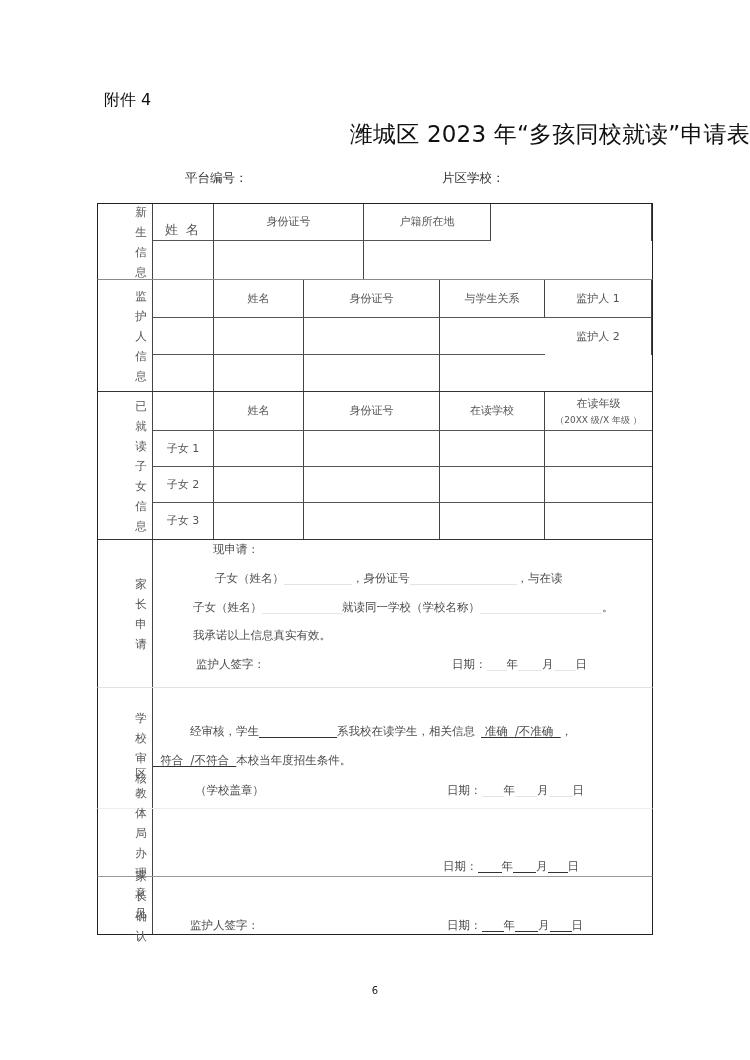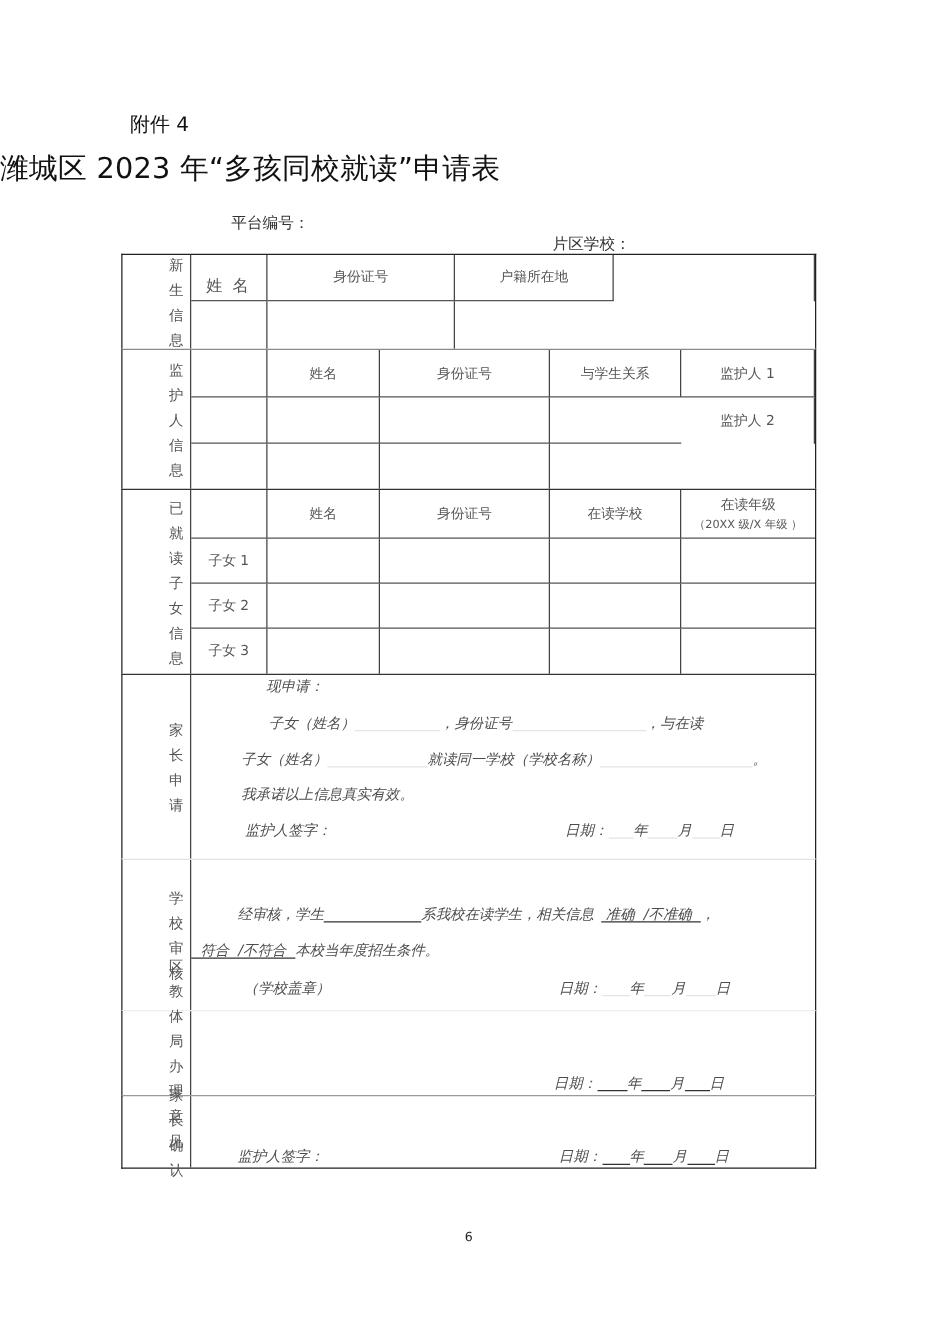--- a/index.html
+++ b/index.html
@@ -2,21 +2,21 @@
 <html><head>
 <meta charset="utf-8">
 <style>
   html, body { margin:0; padding:0; }
   body {
     width:750px; height:1060px; background:#ffffff; position:relative; overflow:hidden;
     font-family: "DejaVu Sans", "Liberation Sans", sans-serif; color:#4a4a4a;
   }
   .abs { position:absolute; white-space:nowrap; }
   .attach { left:104px; top:90px; font-size:16px; color:#111; }
-  .title { left:0; width:750px; top:119px; text-align:left; font-size:23px; color:#111; letter-spacing:0.2px; }
+  .title { left:0; width:750px; top:119px; text-align:right; font-size:23px; color:#111; letter-spacing:0.2px; }
   .meta { top:170px; font-size:12.5px; color:#333; }
   .meta .val { display:inline-block; min-width:120px; }
   .pagenum { left:0; width:750px; top:985px; text-align:center; font-size:10px; color:#222; }
 
   .sec {
     position:absolute; left:97px; width:556px; box-sizing:border-box;
     border-left:1px solid #222; border-right:1px solid #222; border-top:1px solid #222;
     display:grid;
   }
   .c {
@@ -32,35 +32,35 @@
   .inp { background:transparent; }
 
   .s1 { top:203px; height:76px; grid-template-columns:55px 61px 150px 127px 161px; grid-template-rows:37px 38px; }
   .s2 { top:279px; height:112px; border-top-color:#8a8a8a; grid-template-columns:55px 61px 90px 136px 105px 107px; grid-template-rows:38px 37px 36px; }
   .s3 { top:391px; height:148px; border-top-color:#333; grid-template-columns:55px 61px 90px 136px 105px 107px; grid-template-rows:39px 36px 36px 36px; }
   .s4 { top:539px; height:148px; border-top-color:#333; grid-template-columns:55px 499px; grid-template-rows:147px; }
   .s5 { top:687px; height:121px; border-top-color:#e2e2e2; grid-template-columns:55px 499px; grid-template-rows:120px; }
   .s6 { top:808px; height:68px; border-top-color:#eeeeee; grid-template-columns:55px 499px; grid-template-rows:67px; }
   .s7 { top:876px; height:59px; border-top-color:#9a9a9a; border-bottom:1px solid #222; grid-template-columns:55px 499px; grid-template-rows:57px; }
 
-  .body { position:relative; display:block;font-style:italic; }
+  .body { position:relative; display:block; }
   .ln { position:absolute; white-space:nowrap; font-size:11.5px; color:#4d4d4d; line-height:14px; }
   .blank { display:inline-block; vertical-align:bottom; height:12px; border-bottom:1px solid #e4e4e4; }
   .blank.dark { border-bottom:1px solid #333; }
   .ul { text-decoration:underline; text-decoration-color:#333; text-underline-offset:2px; white-space:pre; }
 </style>
 </head>
 <body>
 
 <div class="abs attach">附件 4</div>
 <div class="abs title">潍城区 2023 年“多孩同校就读”申请表</div>
 <div class="abs meta" style="left:148px;margin-left:37px;">
   <span>平台编号：</span><span class="val"></span>
 </div>
-<div class="abs meta" style="left:442px;margin-top:17px;">
+<div class="abs meta" style="left:442px;">
   <span>片区学校：</span><span class="val"></span>
 </div>
 
 <div class="sec s1">
   <div class="c lbl lr" style="grid-row:1/3;">
     <span>新生</span>
     <span>信息</span>
   </div>
   <div class="c">
       <span class="big">姓 名</span>

